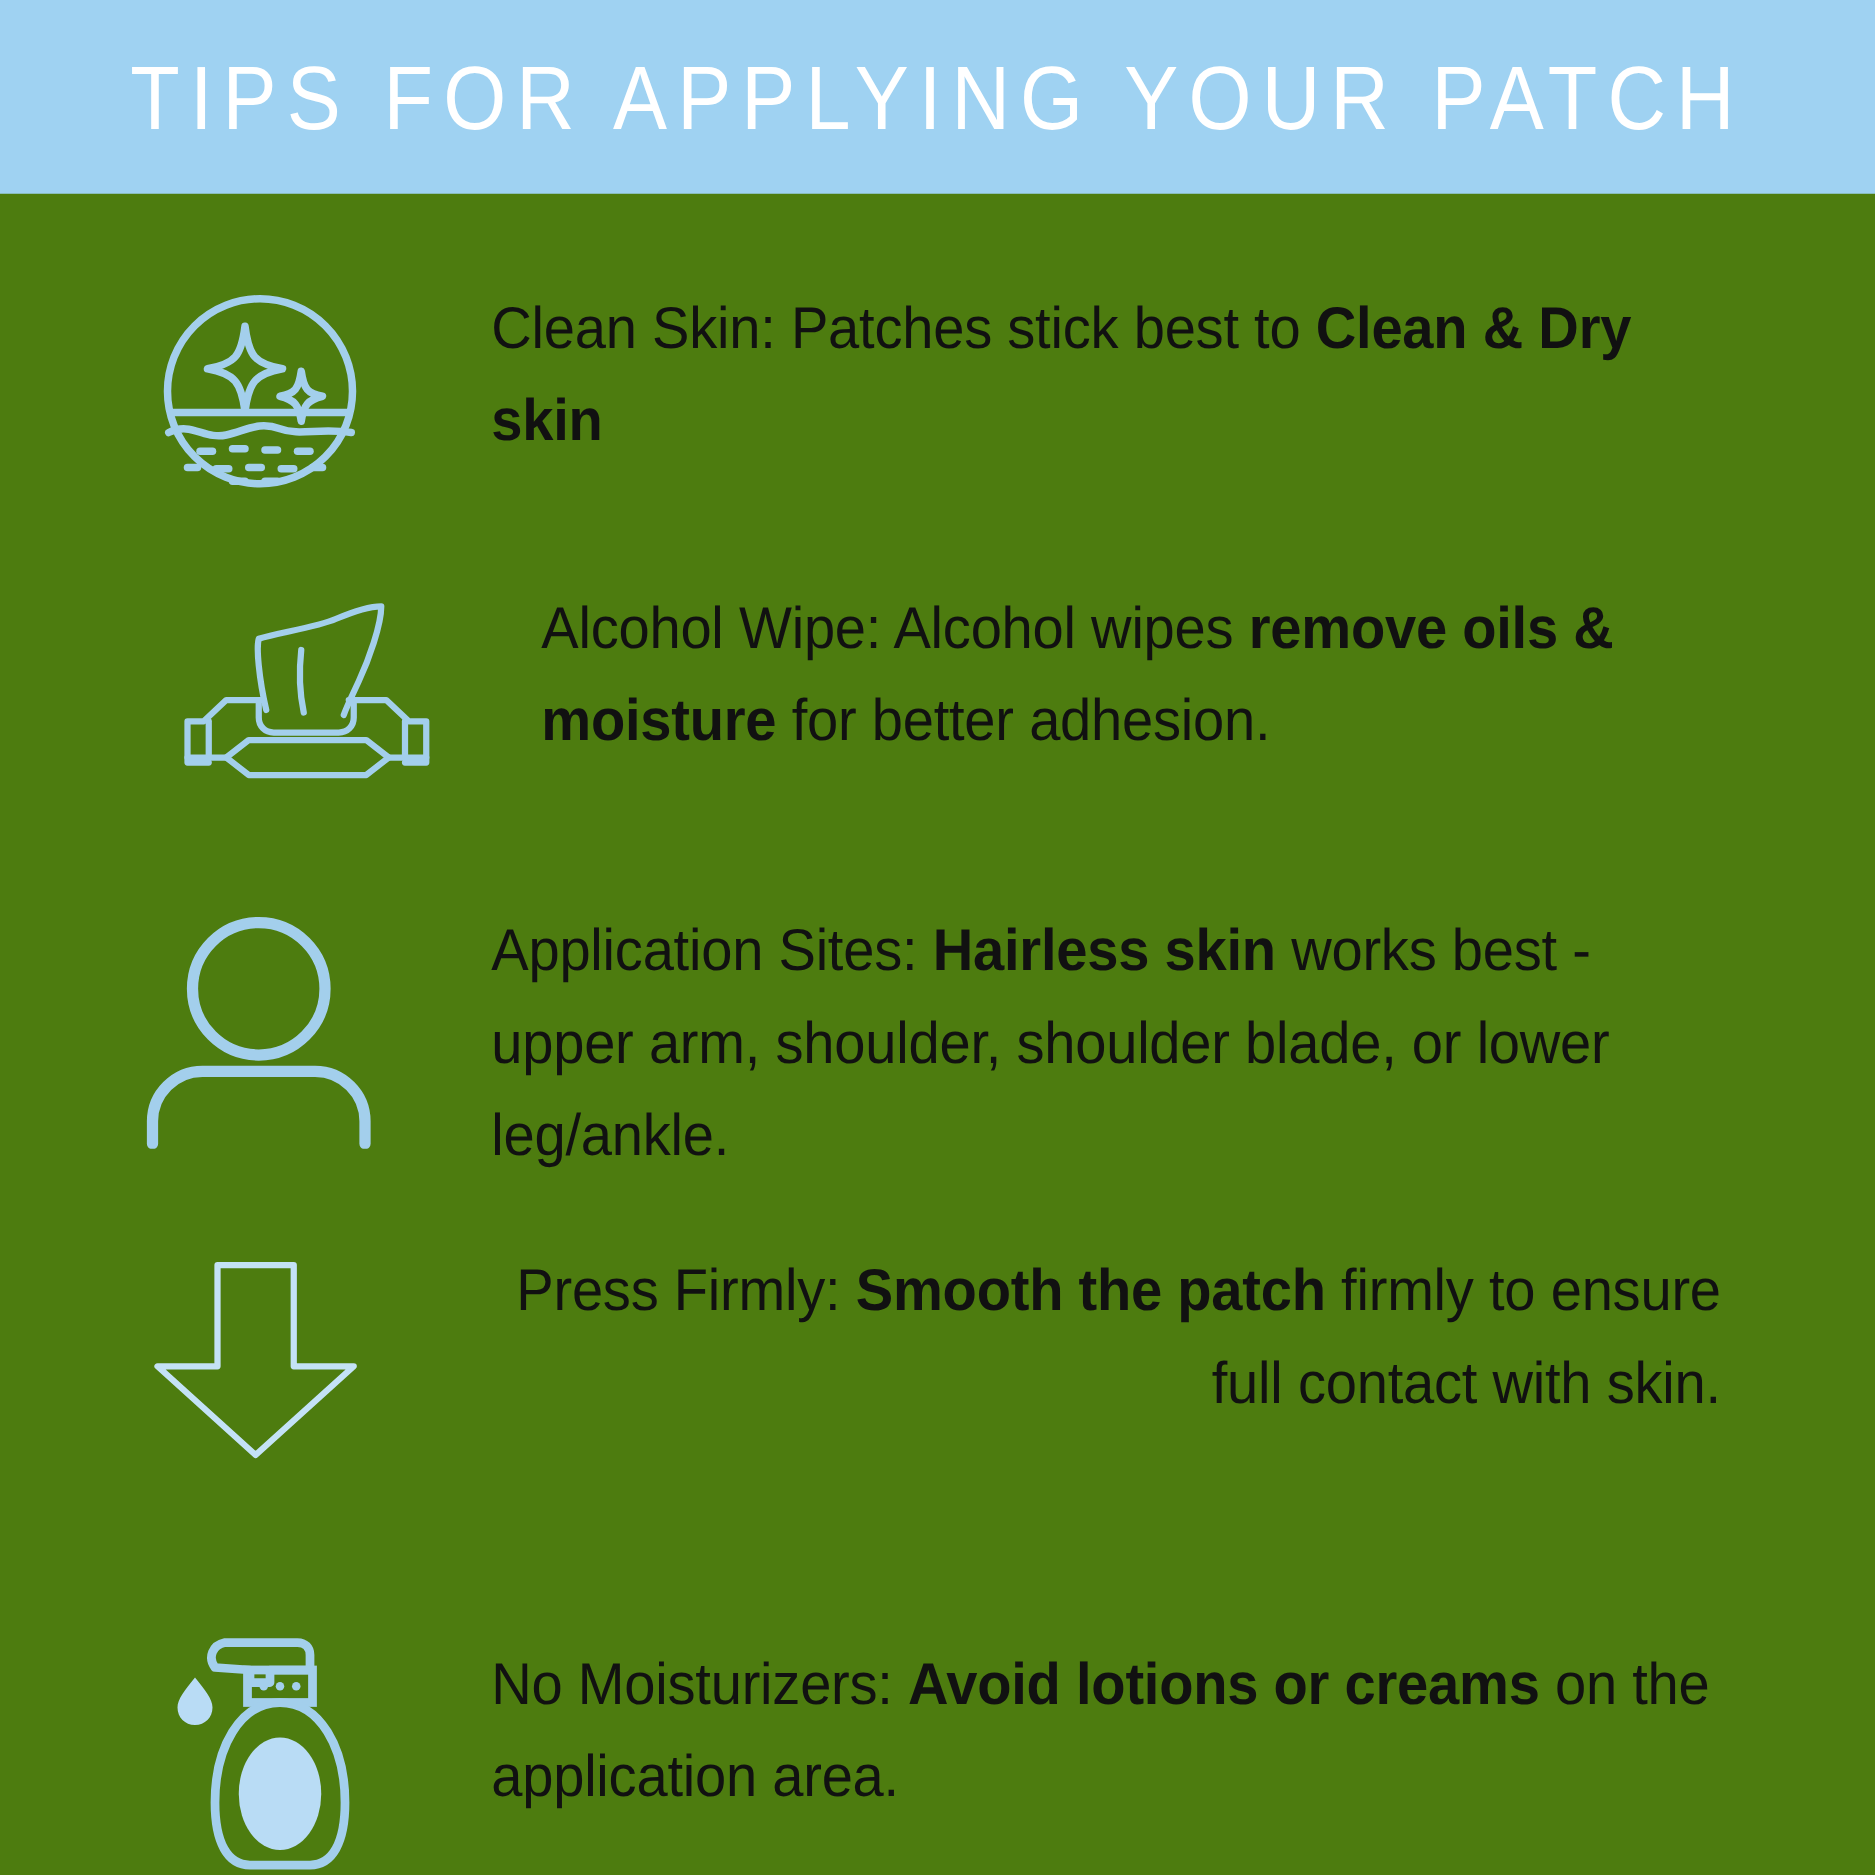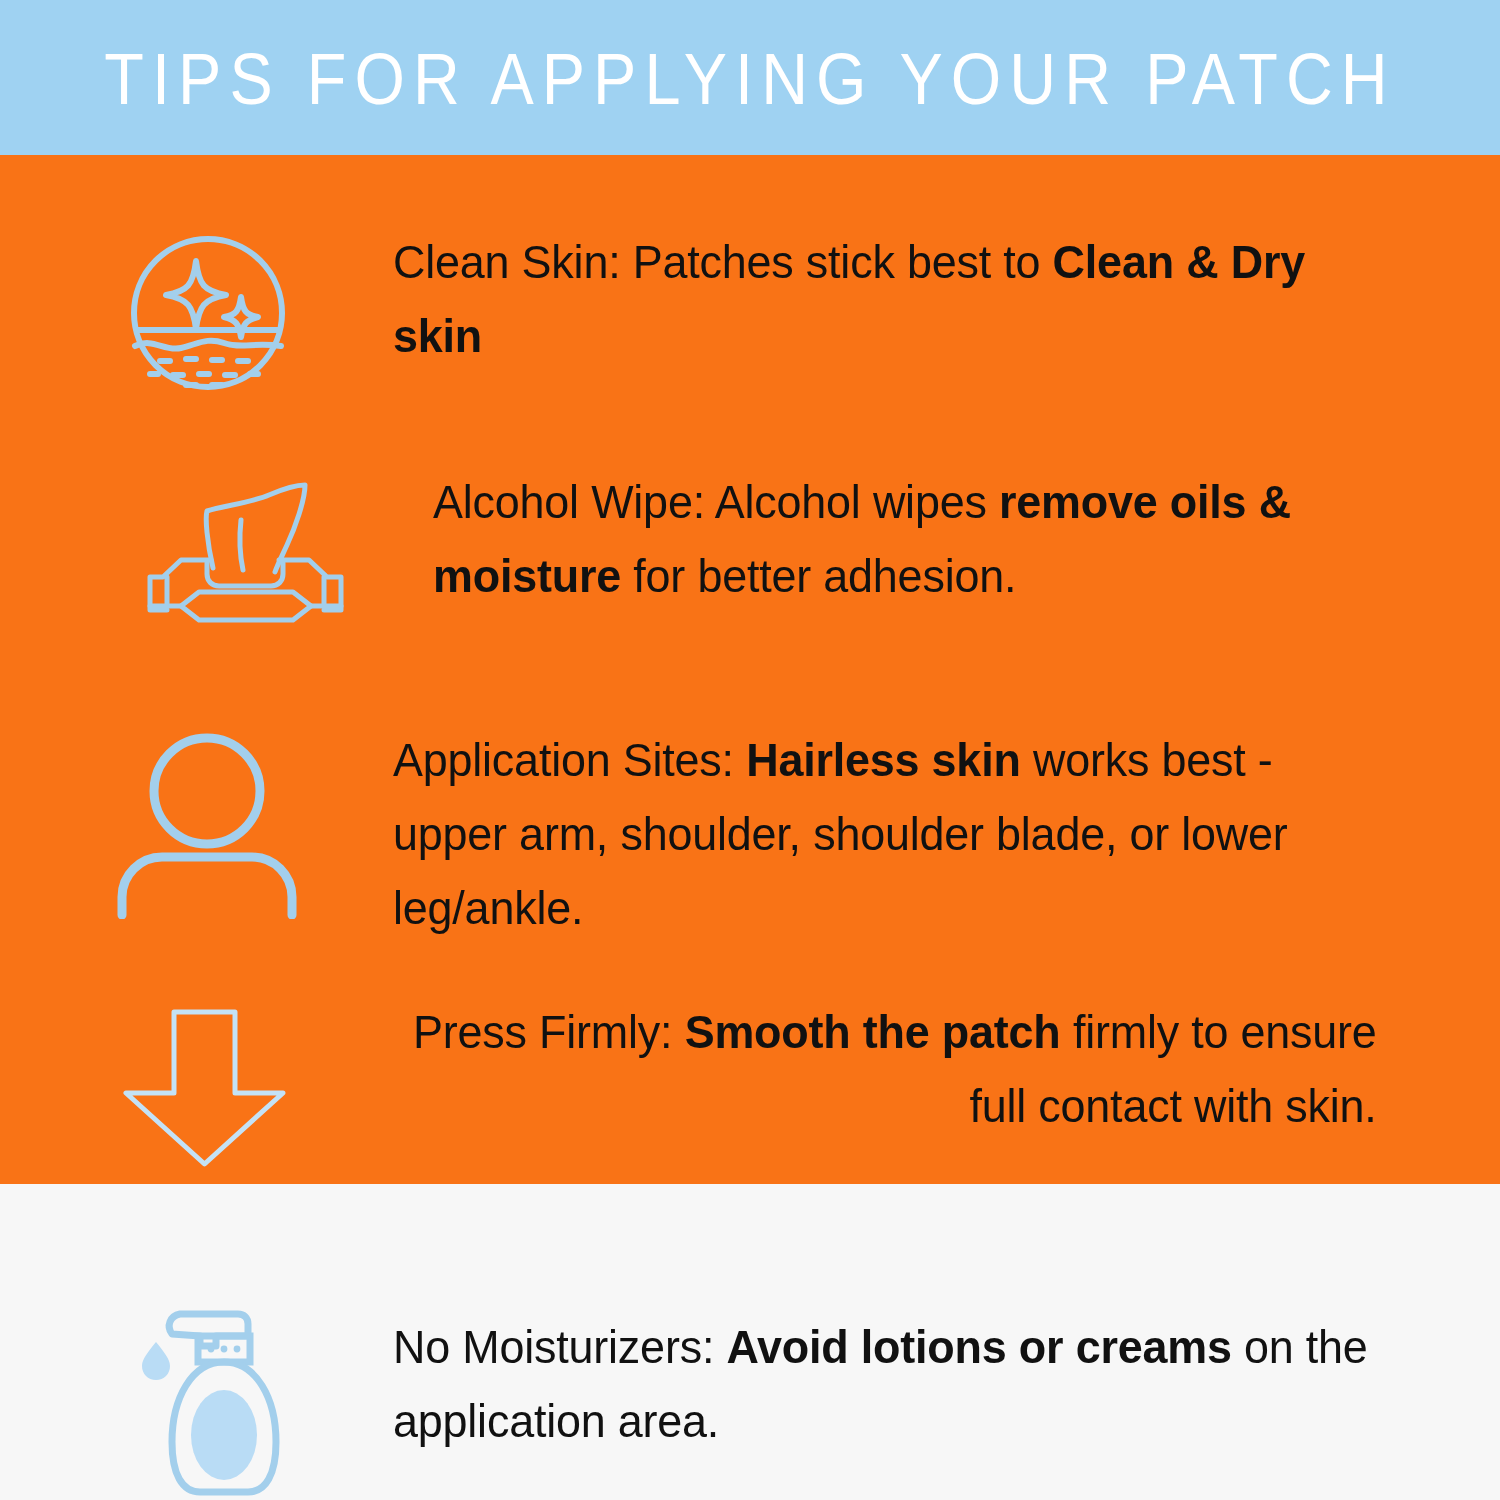--- a/index.html
+++ b/index.html
@@ -11,22 +11,22 @@
     width: 1500px;
     height: 1500px;
     background: #f7f7f7;
     font-family: "Liberation Sans", sans-serif;
     overflow: hidden;
   }
 
   .page {
     position: relative;
     width: 1500px;
-    height: 1184px;
-    background: #f97316;
+    height: 1500px;
+    background: #4d7c0f;
     text-decoration: underline;
   }
 
   
   .header-band {
     position: absolute;
     top: 0;
     left: 0;
     width: 1500px;
     height: 155px;

